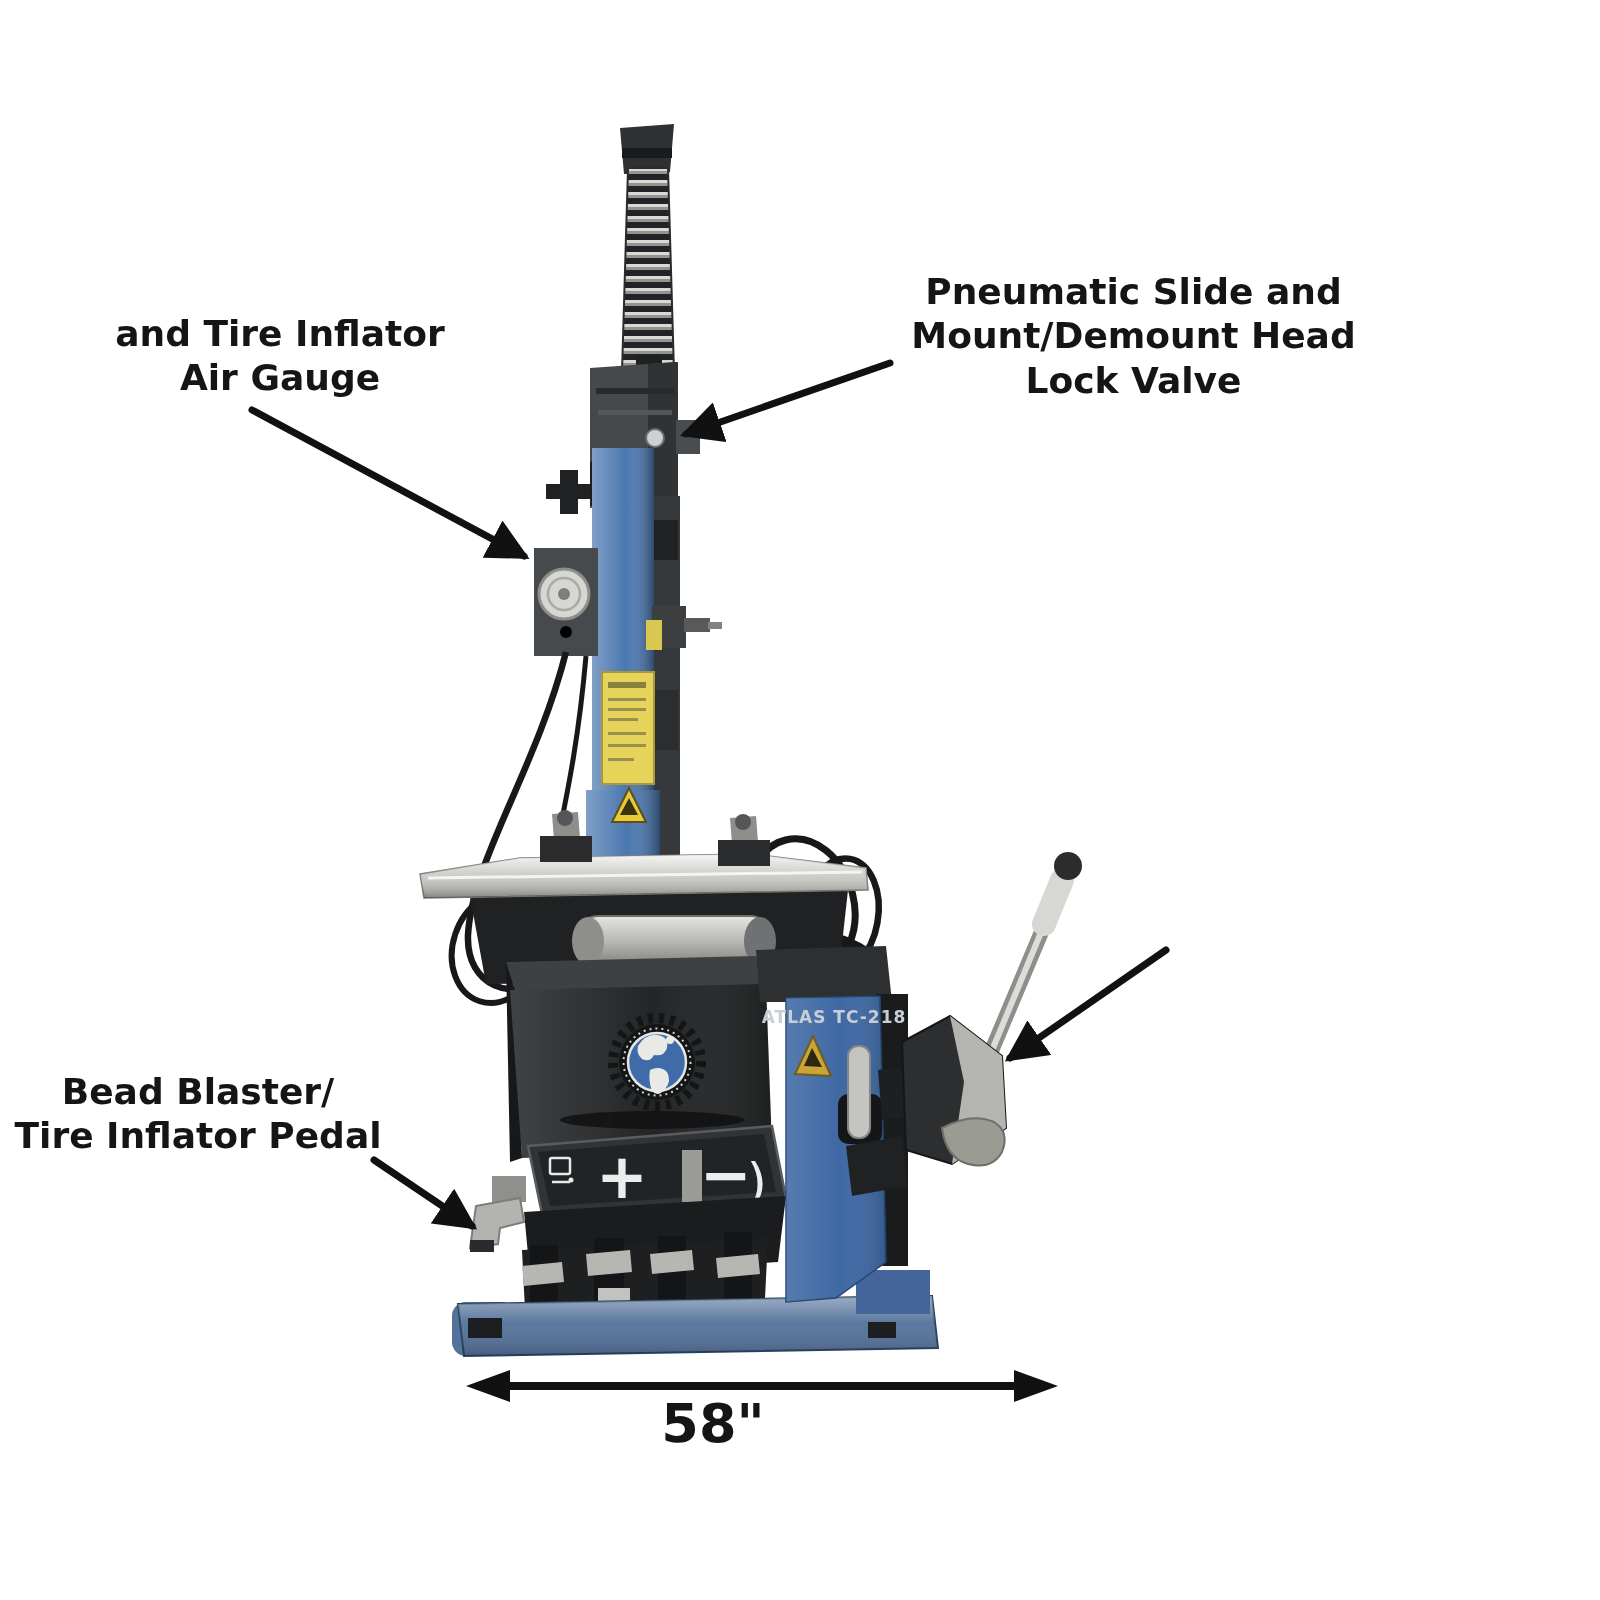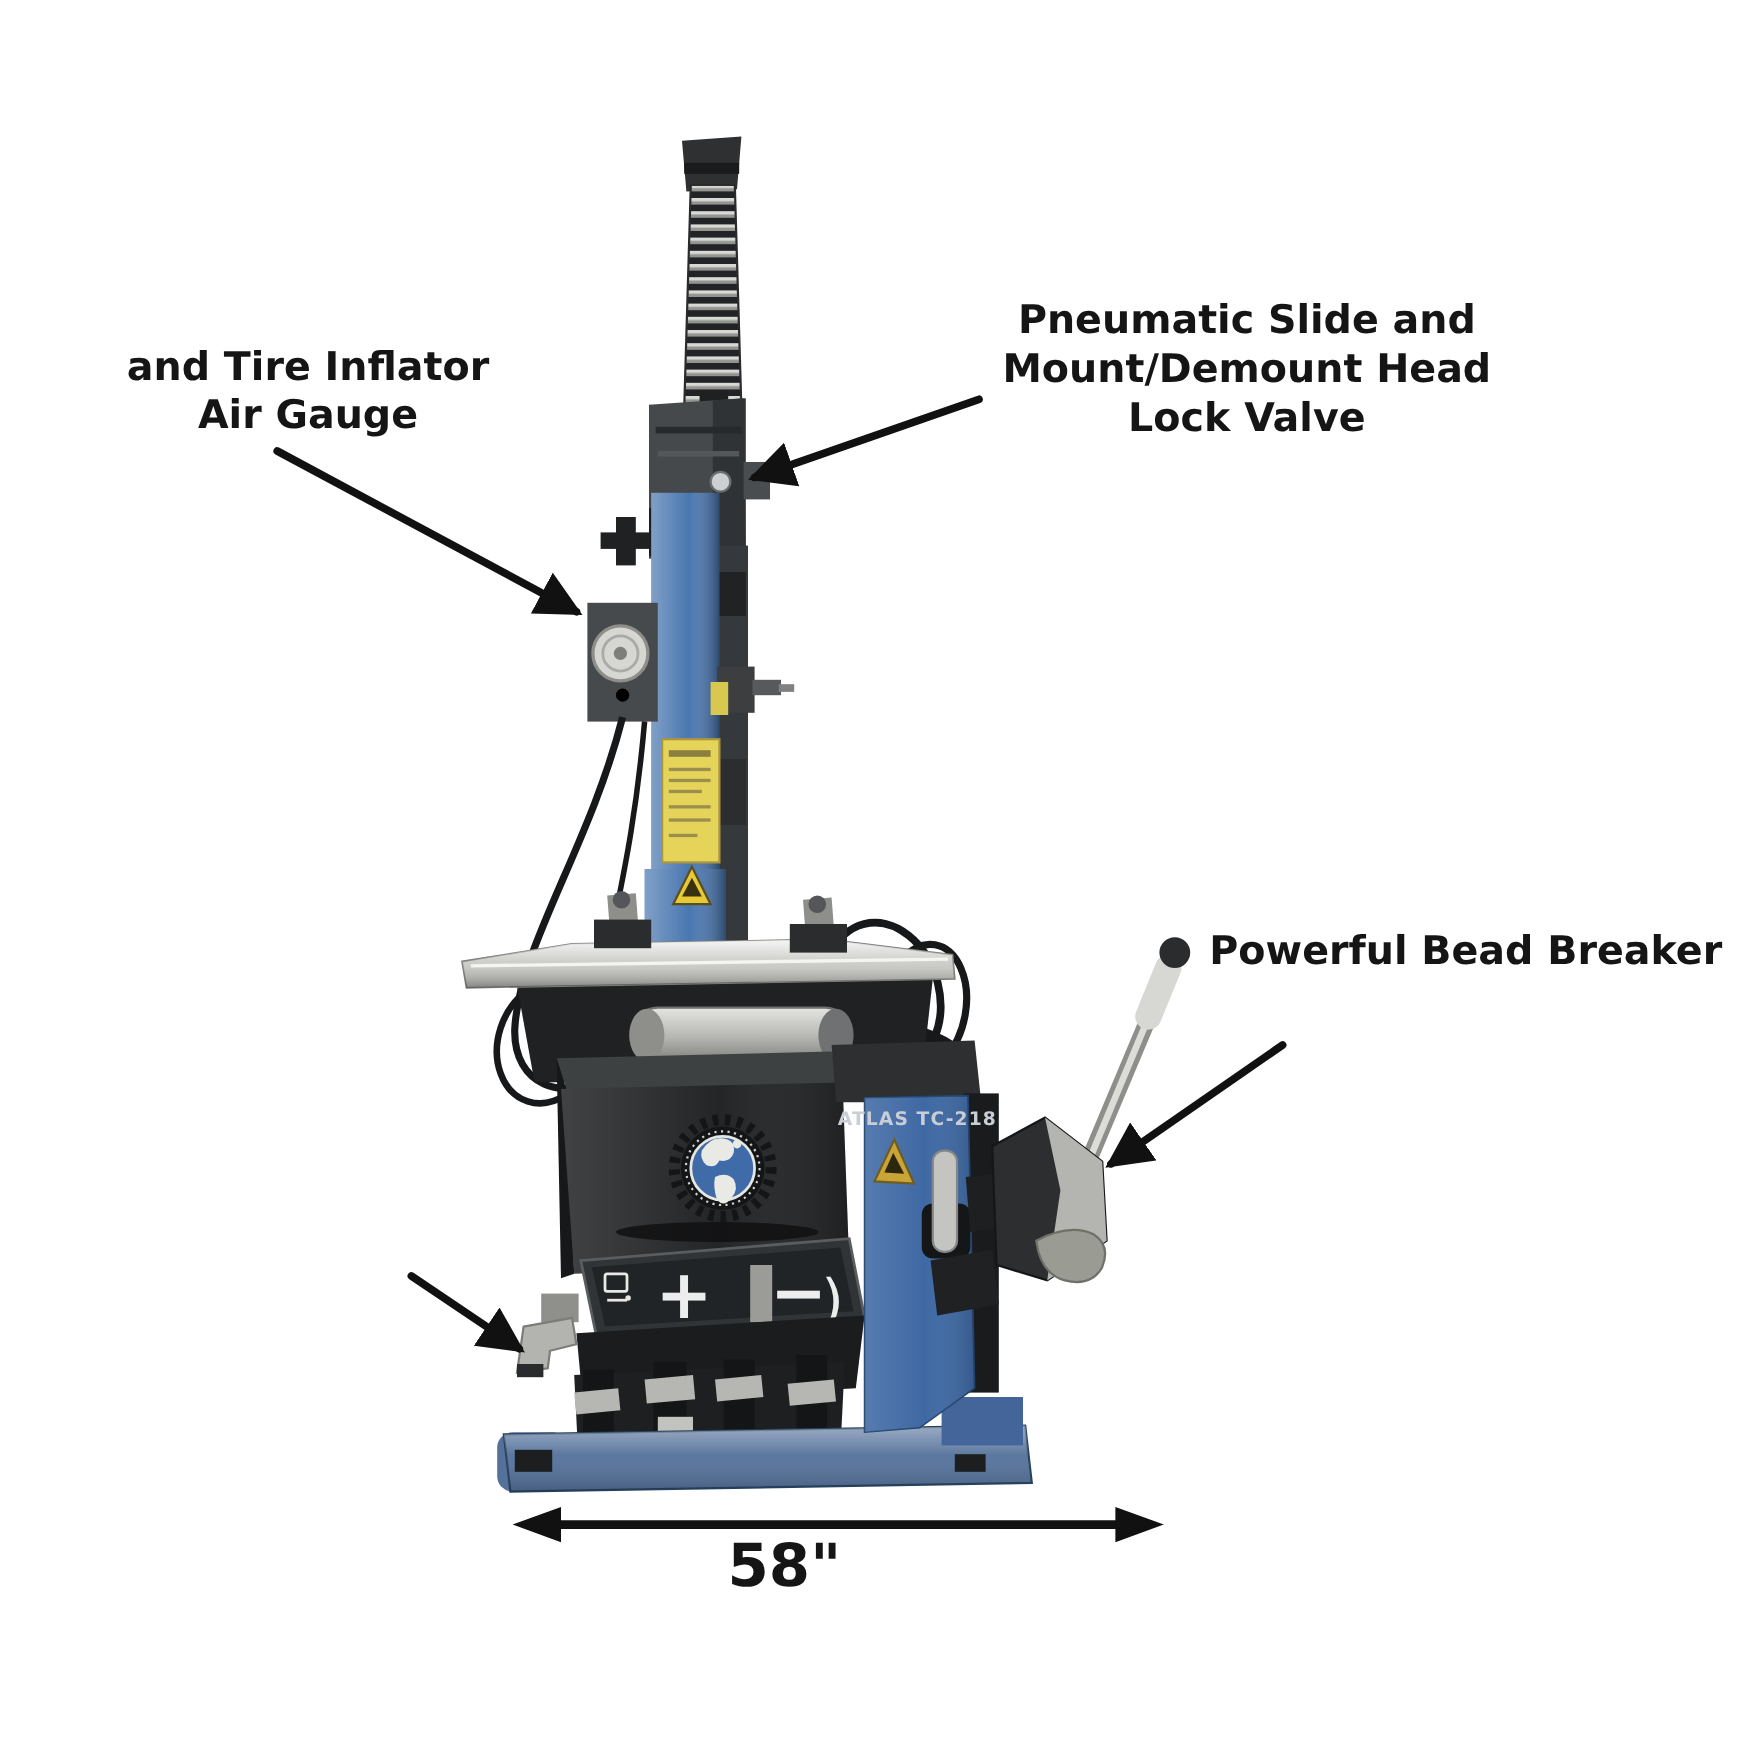--- a/index.html
+++ b/index.html
@@ -267,19 +267,22 @@
     <div>Air Gauge</div>
   </div>
 
   <div class="callout" style="left:876px;top:270px;width:515px;">
     <div>Pneumatic Slide and</div>
     <div>Mount/Demount Head</div>
     <div>Lock Valve</div>
   </div>
 
   <div class="callout" style="left:1080px;top:843px;width:505px;">
-    <div>Powerful Bead Breaker</div>
-  </div>
-
+  </div>
+
+  <div class="callout" style="left:8px;top:1070px;width:380px;">
+    <div>Bead Blaster/</div>
+    <div>Tire Inflator Pedal</div>
+  </div>
 
   <div class="dim-label" style="left:598px;top:1392px;width:230px;">58"</div>
 
 </div>
 
 </body></html>

